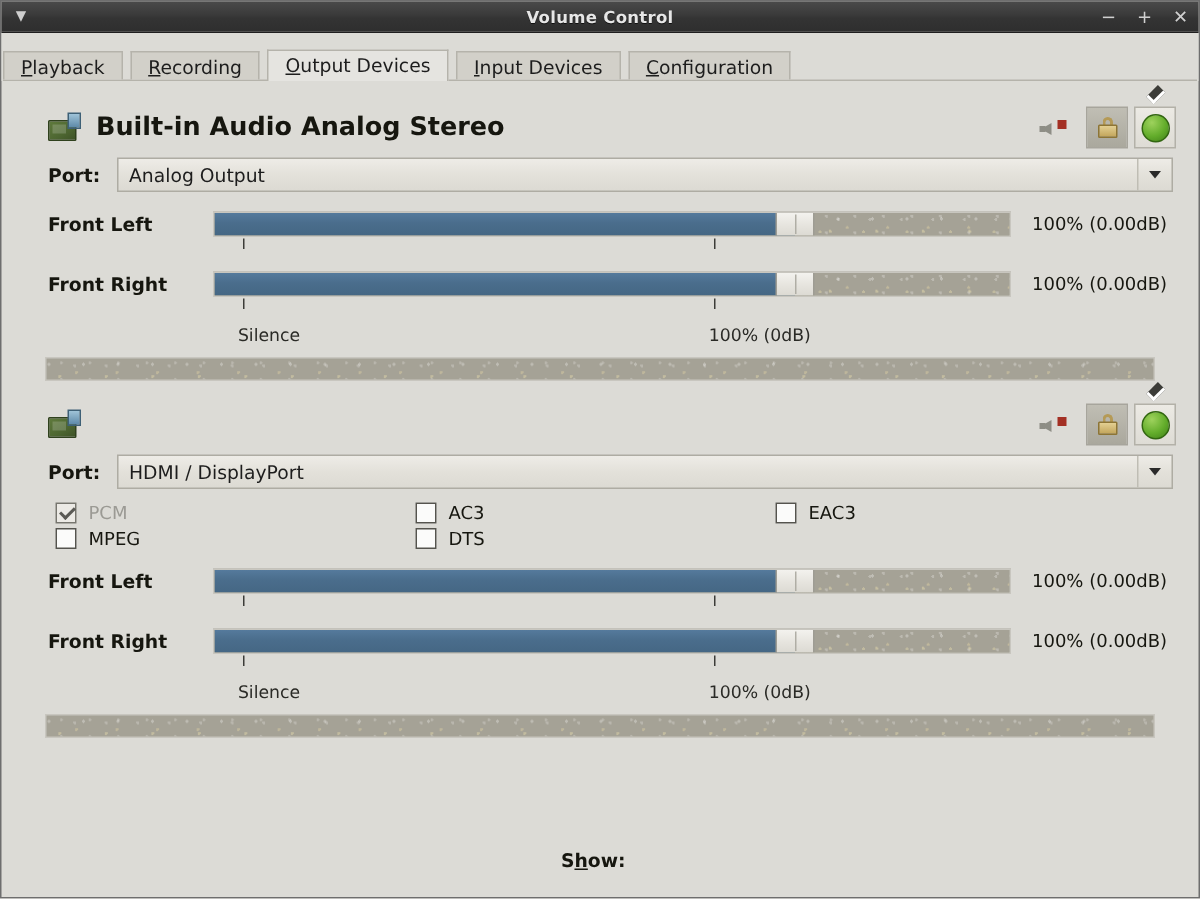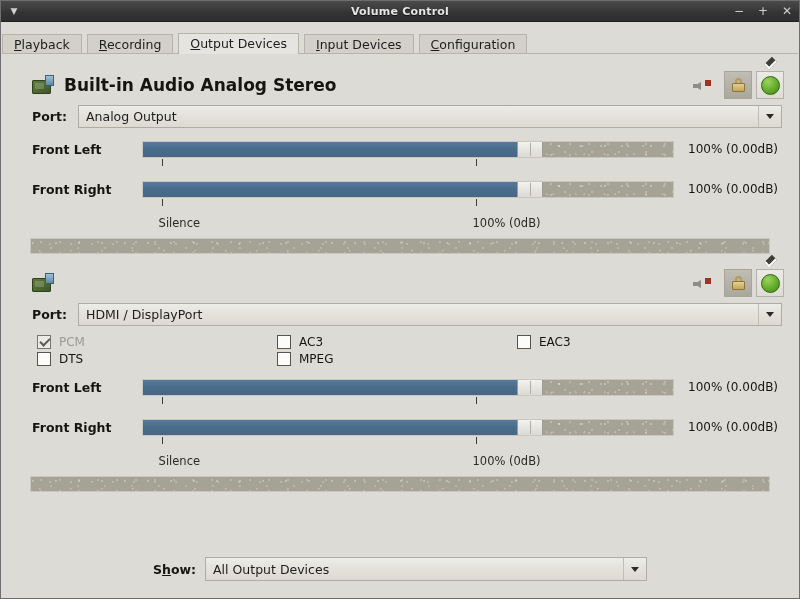--- a/index.html
+++ b/index.html
@@ -568,25 +568,25 @@
             <div class="codec-item">
               <span class="cb"></span>
               <span class="lbl">AC3</span>
             </div>
             <div class="codec-item">
               <span class="cb"></span>
               <span class="lbl">EAC3</span>
             </div>
             <div class="codec-item">
               <span class="cb"></span>
-              <span class="lbl">DTS</span>
+              <span class="lbl">MPEG</span>
             </div>
             <div class="codec-item">
               <span class="cb"></span>
-              <span class="lbl">MPEG</span>
+              <span class="lbl">DTS</span>
             </div>
             <div class="codec-item" style="visibility: hidden;">
               <span class="cb"></span>
               <span class="lbl"></span>
             </div>
           </div>
           <div class="channels">
             <div class="chan-row">
               <div class="chan-label">Front Left</div>
               <div class="slider">
@@ -617,21 +617,15 @@
               <div class="ticklabel" style="left: calc(3.5% - 2px);">Silence</div>
               <div class="ticklabel" style="left: calc(62.5% - 2px);">100% (0dB)</div>
             </div>
           </div>
           <div class="meter"></div>
         </div>
       </div>
 
     <div class="footer">
       <span class="show-label">S<span class="mn">h</span>ow:</span>
-      <div class="combo">
-        <div class="combo-text">All Output Devices</div>
-        <div class="combo-arrow">
-            <i></i>
-          </div>
-      </div>
     </div>
   </div>
 </div>
 
 </body></html>

